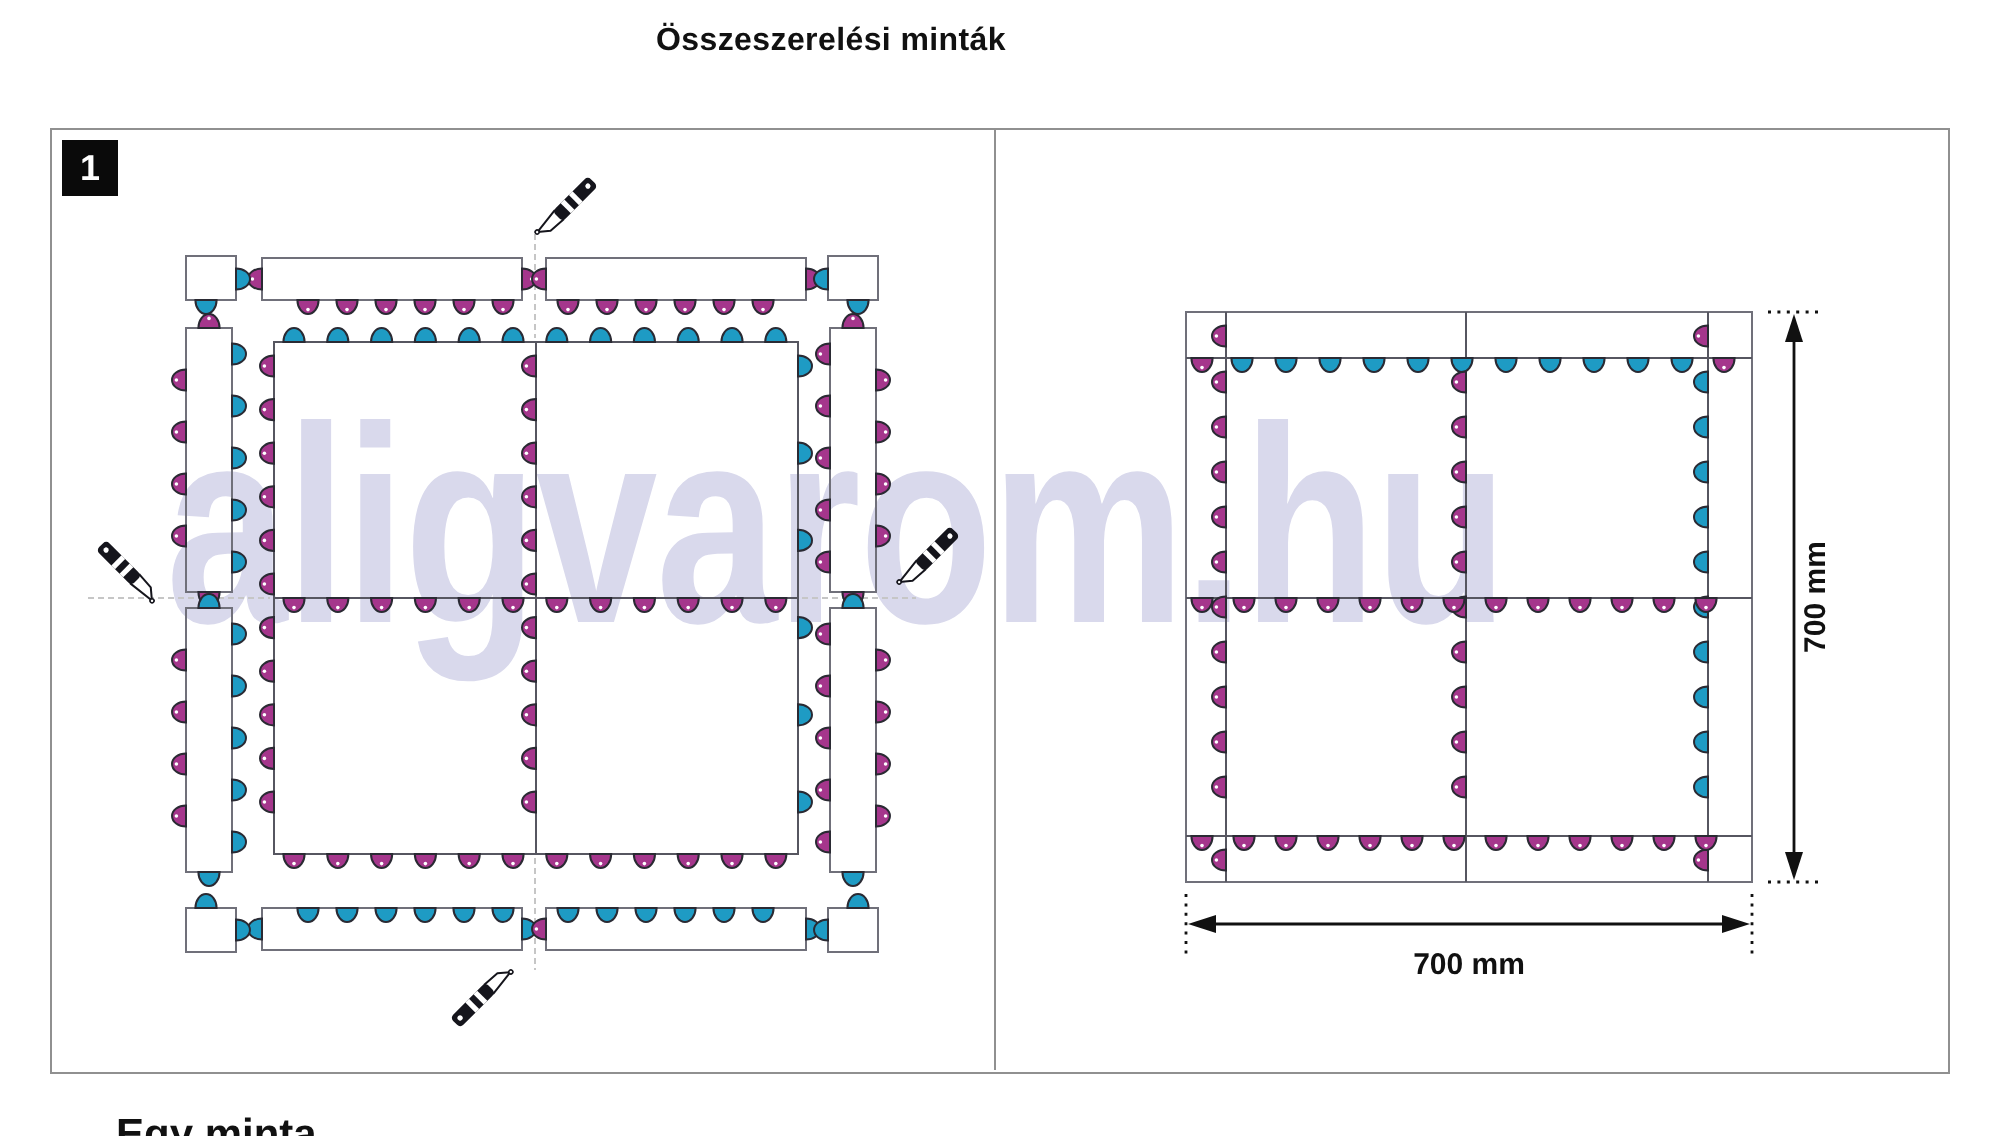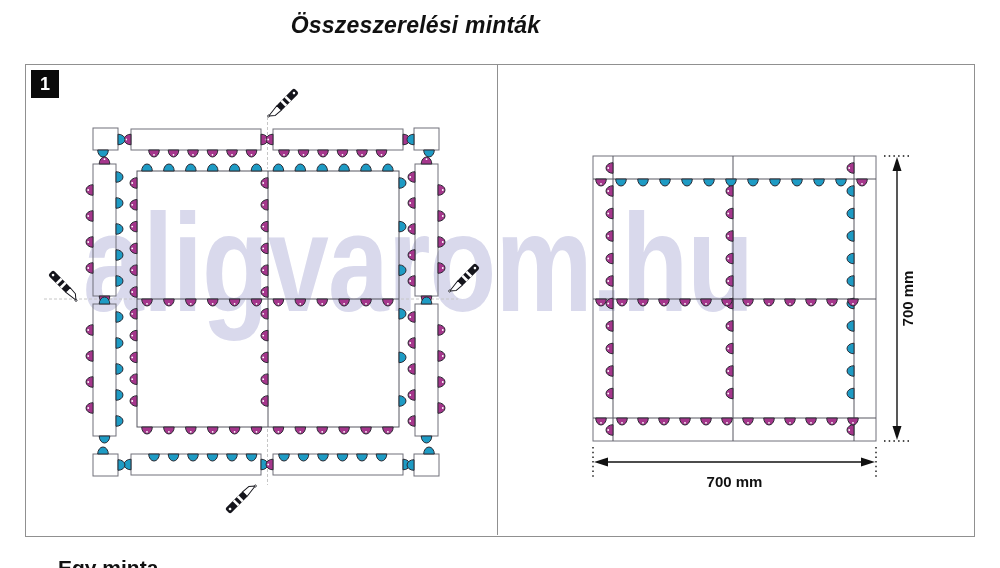--- a/index.html
+++ b/index.html
@@ -2,21 +2,21 @@
 <html><head>
 <meta charset="utf-8">
 <style>
   html,body{margin:0;padding:0;}
   body{
     width:1000px;height:568px;position:relative;overflow:hidden;
     background:#ffffff;font-family:"Liberation Sans","DejaVu Sans",sans-serif;
   }
   .page-title{
     position:absolute;left:0;top:12px;width:831px;text-align:center;
-    font-size:23px;font-weight:bold;color:#111;letter-spacing:.2px;font-style:italic;
+    font-size:16px;font-weight:bold;color:#111;letter-spacing:.2px;
   }
   .watermark{
     position:absolute;left:83px;top:193px;font-size:140px;font-weight:bold;
     color:#d9d9ec;letter-spacing:-1px;line-height:1;white-space:nowrap;
     transform:scaleX(.78);transform-origin:left top;z-index:0;
   }
   .frame{
     position:absolute;left:25px;top:64px;width:950px;height:473px;
     border:1.5px solid #909090;box-sizing:border-box;z-index:1;background:transparent;
   }

